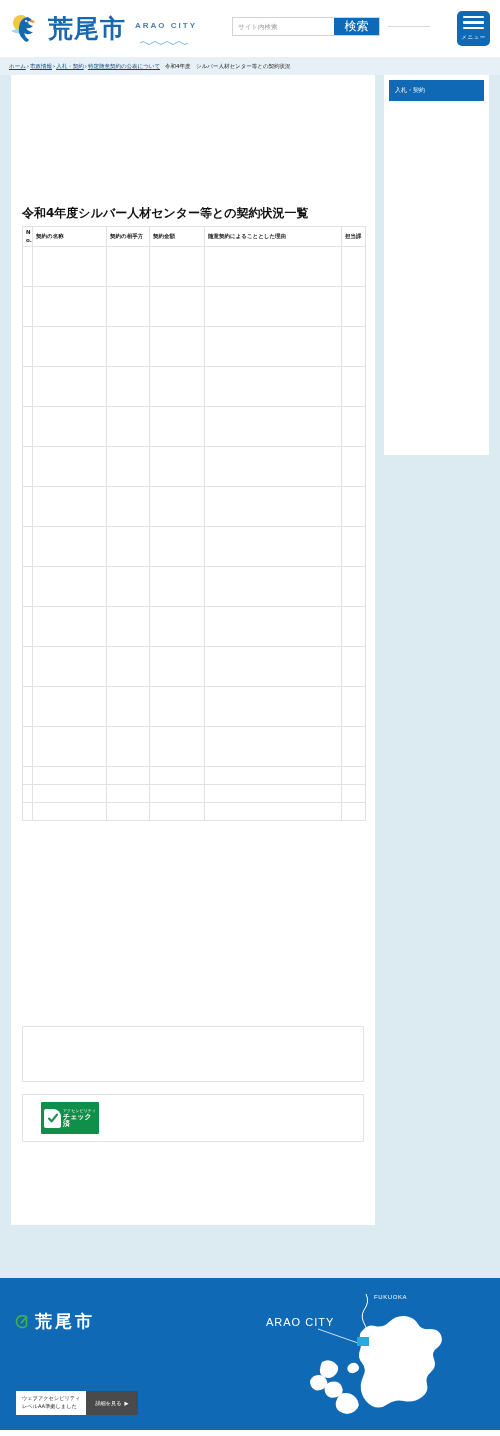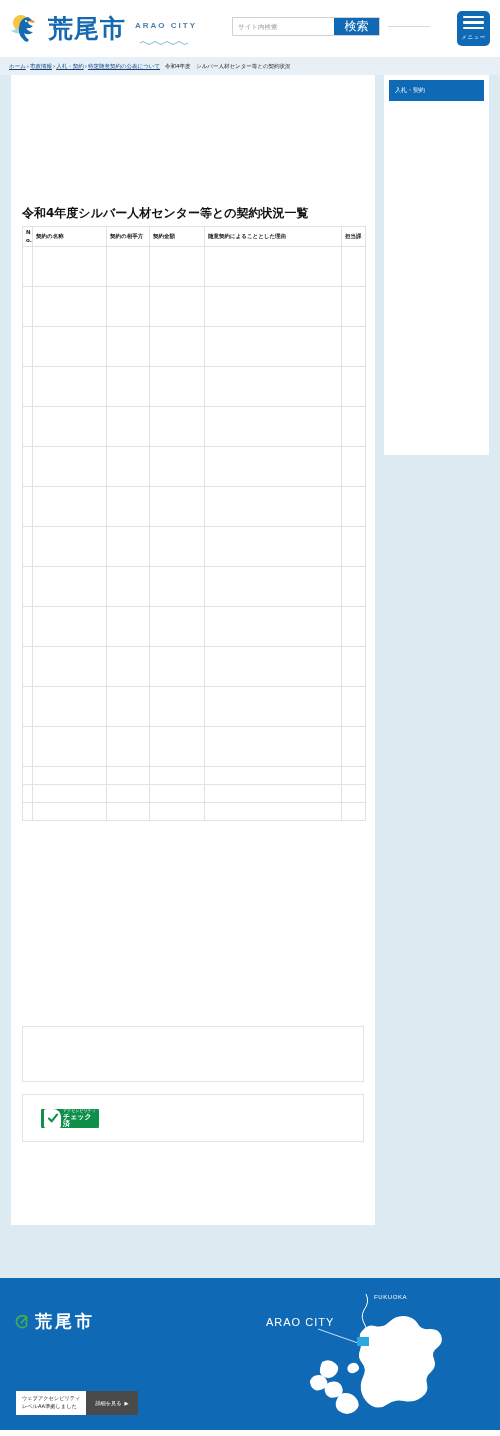--- a/index.html
+++ b/index.html
@@ -185,21 +185,21 @@
   .acc-box {
     margin: 12px 11px 0 11px;
     height: 48px;
     border: 1px solid #e3e3e3;
     background: #fff;
     display: flex;
     align-items: center;
     padding-left: 18px;
   }
   .acc-badge {
-    width: 58px; height: 19px;
+    width: 58px; height: 32px;
     background: #0f8f4a;
     display: flex; align-items: center;
     border-radius: 1px;
     padding: 2px 3px;
     gap: 2px;
   }
   .acc-check {
     width: 17px; height: 19px;
     background: #fff;
     border-radius: 2px 8px 2px 2px;

